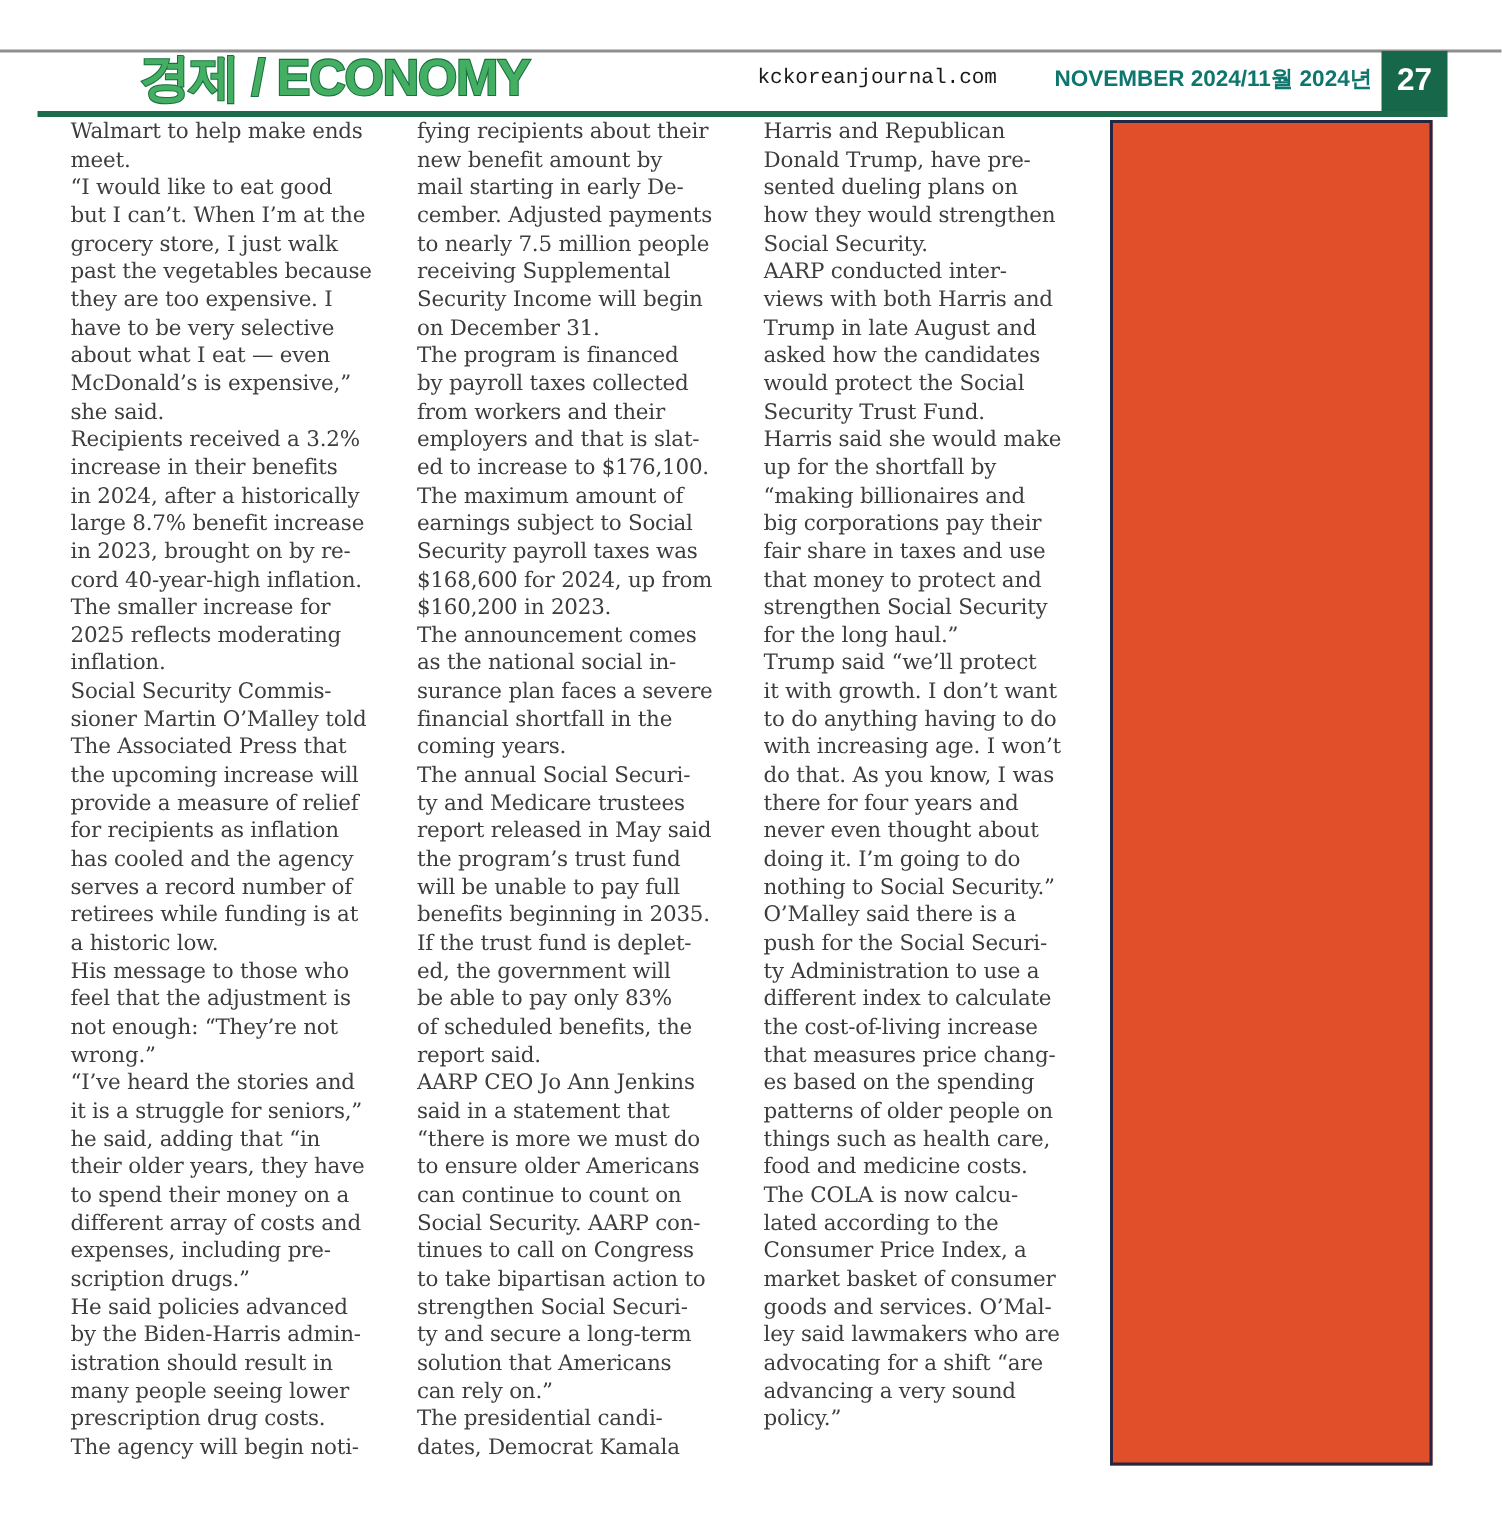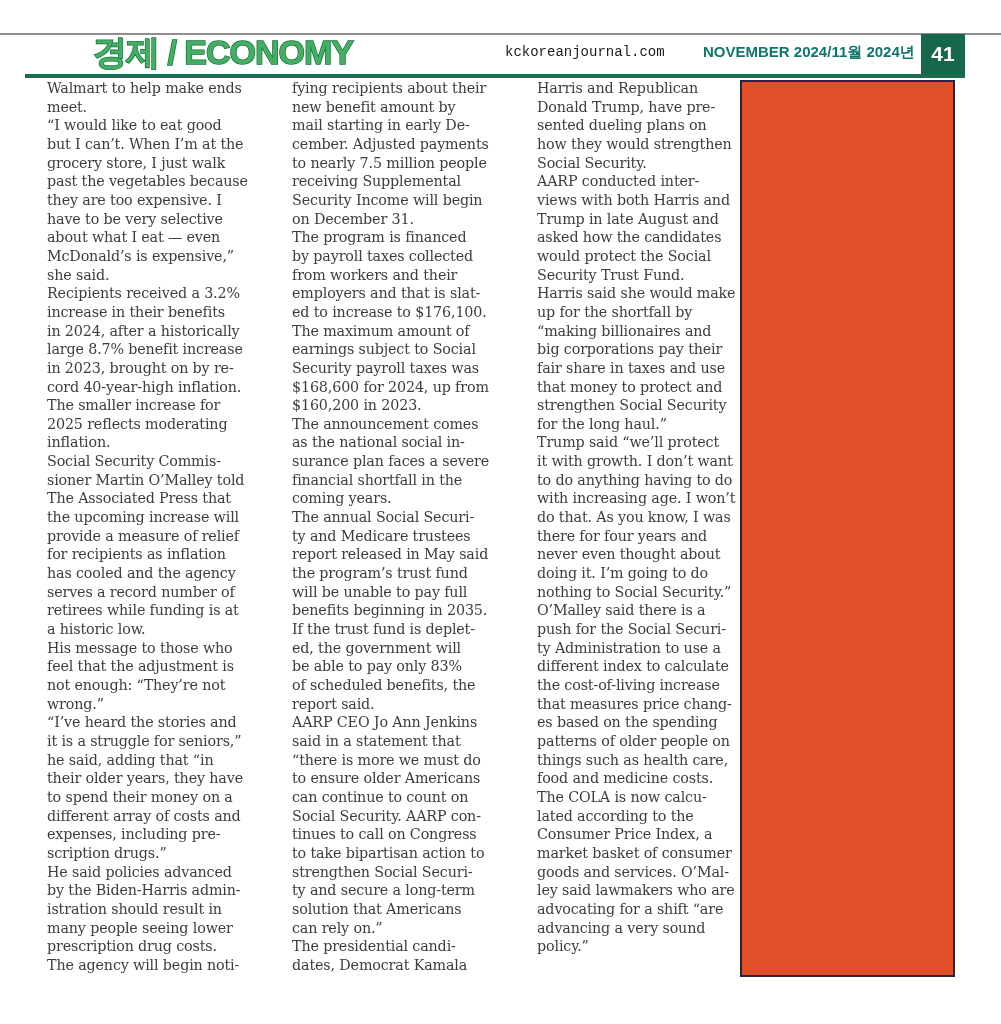--- a/index.html
+++ b/index.html
@@ -27,21 +27,21 @@
     font-family:"Liberation Sans", sans-serif;font-size:15px;font-weight:bold;color:#0f766e;
     white-space:nowrap;
   }
   .page-badge{
     position:absolute;left:921px;top:34px;width:44px;height:40px;background:#17684b;
     display:flex;align-items:center;justify-content:center;
     font-family:"Liberation Sans", sans-serif;font-weight:bold;font-size:21px;color:#ffffff;
   }
   .columns{
     position:absolute;left:47px;top:79px;width:682px;
-    display:flex;gap:24px;
+    display:flex;gap:10px;
   }
   .col{
     width:221px;flex:0 0 221px;
     font-size:14.3px;line-height:18.65px;letter-spacing:-0.15px;color:#3d3d3d;
     white-space:pre;overflow:hidden;
   }
   .ad-box{
     position:absolute;left:740px;top:80px;width:211px;height:893px;
     background:#e04f2a;border:2.5px solid #232744;
   }
@@ -51,21 +51,21 @@
 
 <div class="top-rule"></div>
 
 <div class="section-title">경제 / ECONOMY</div>
 
 <div class="site-url">kckoreanjournal.com</div>
 
 <div class="issue-date">NOVEMBER 2024/11월 2024년</div>
 
 <div class="page-badge">
-  <span>41</span>
+  <span>27</span>
 </div>
 
 <div class="green-rule"></div>
 
 <div class="columns">
   <div class="col">Walmart to help make ends
 meet.
 “I would like to eat good
 but I can’t. When I’m at the
 grocery store, I just walk

